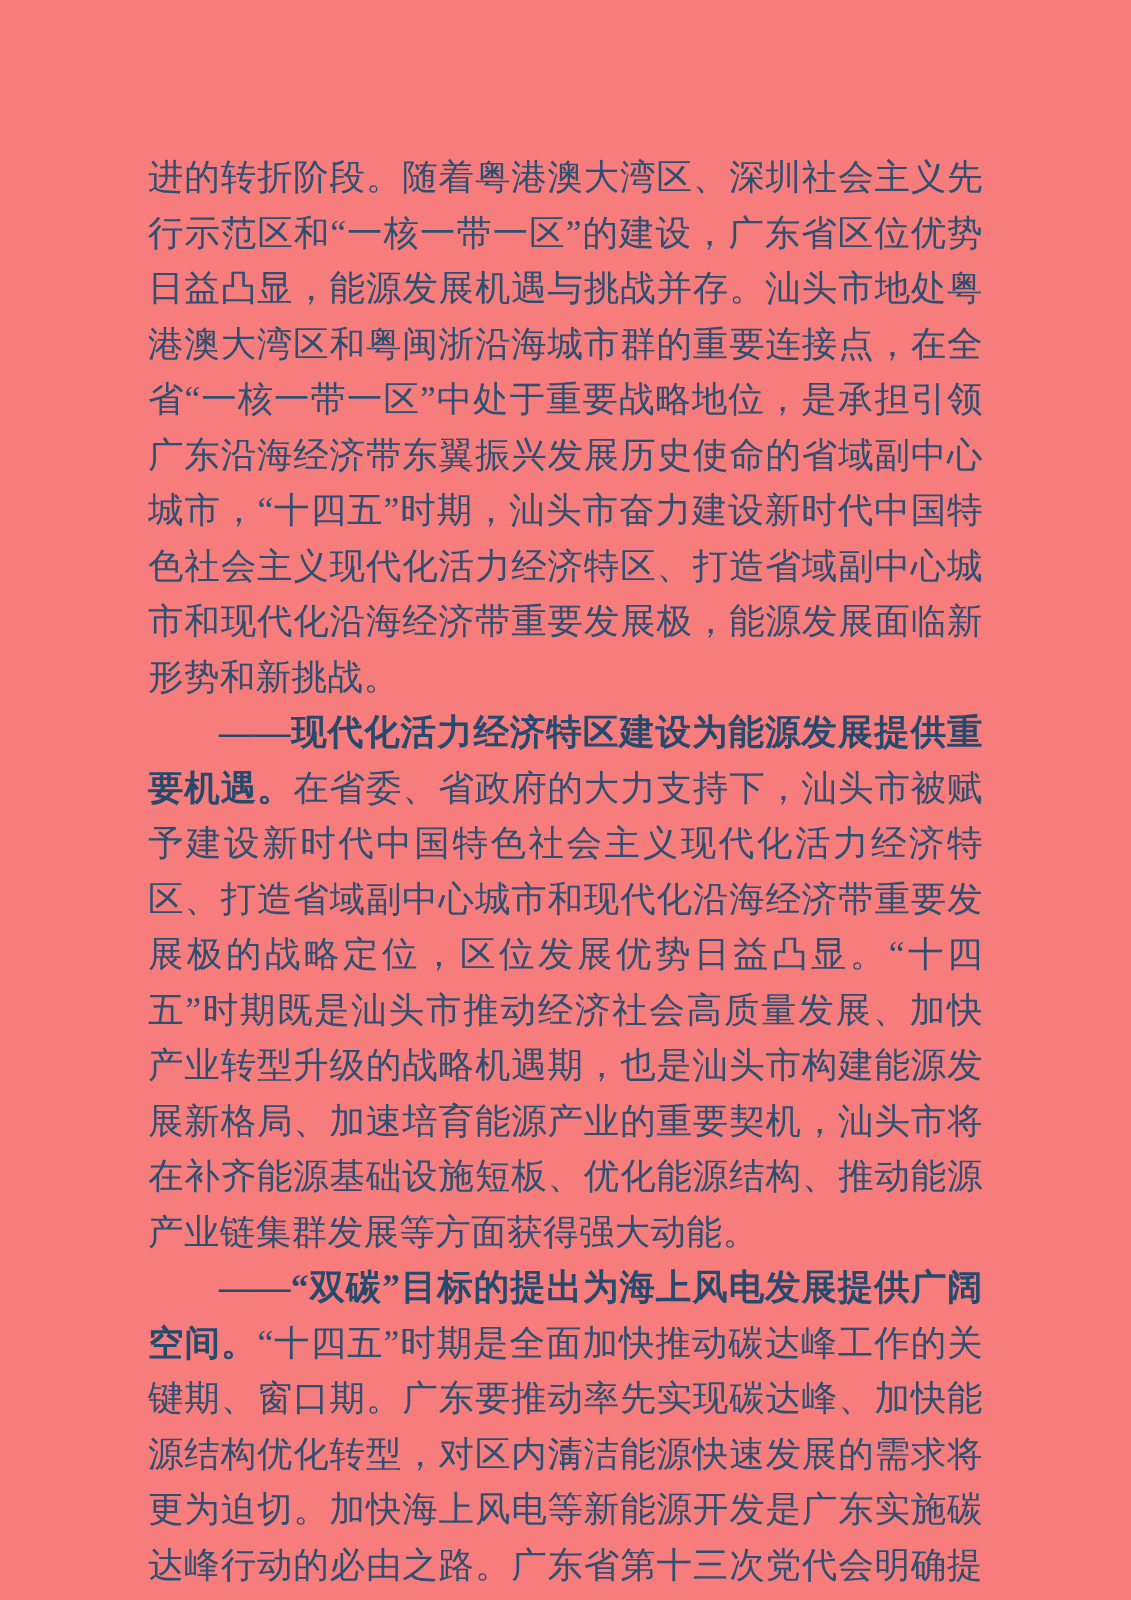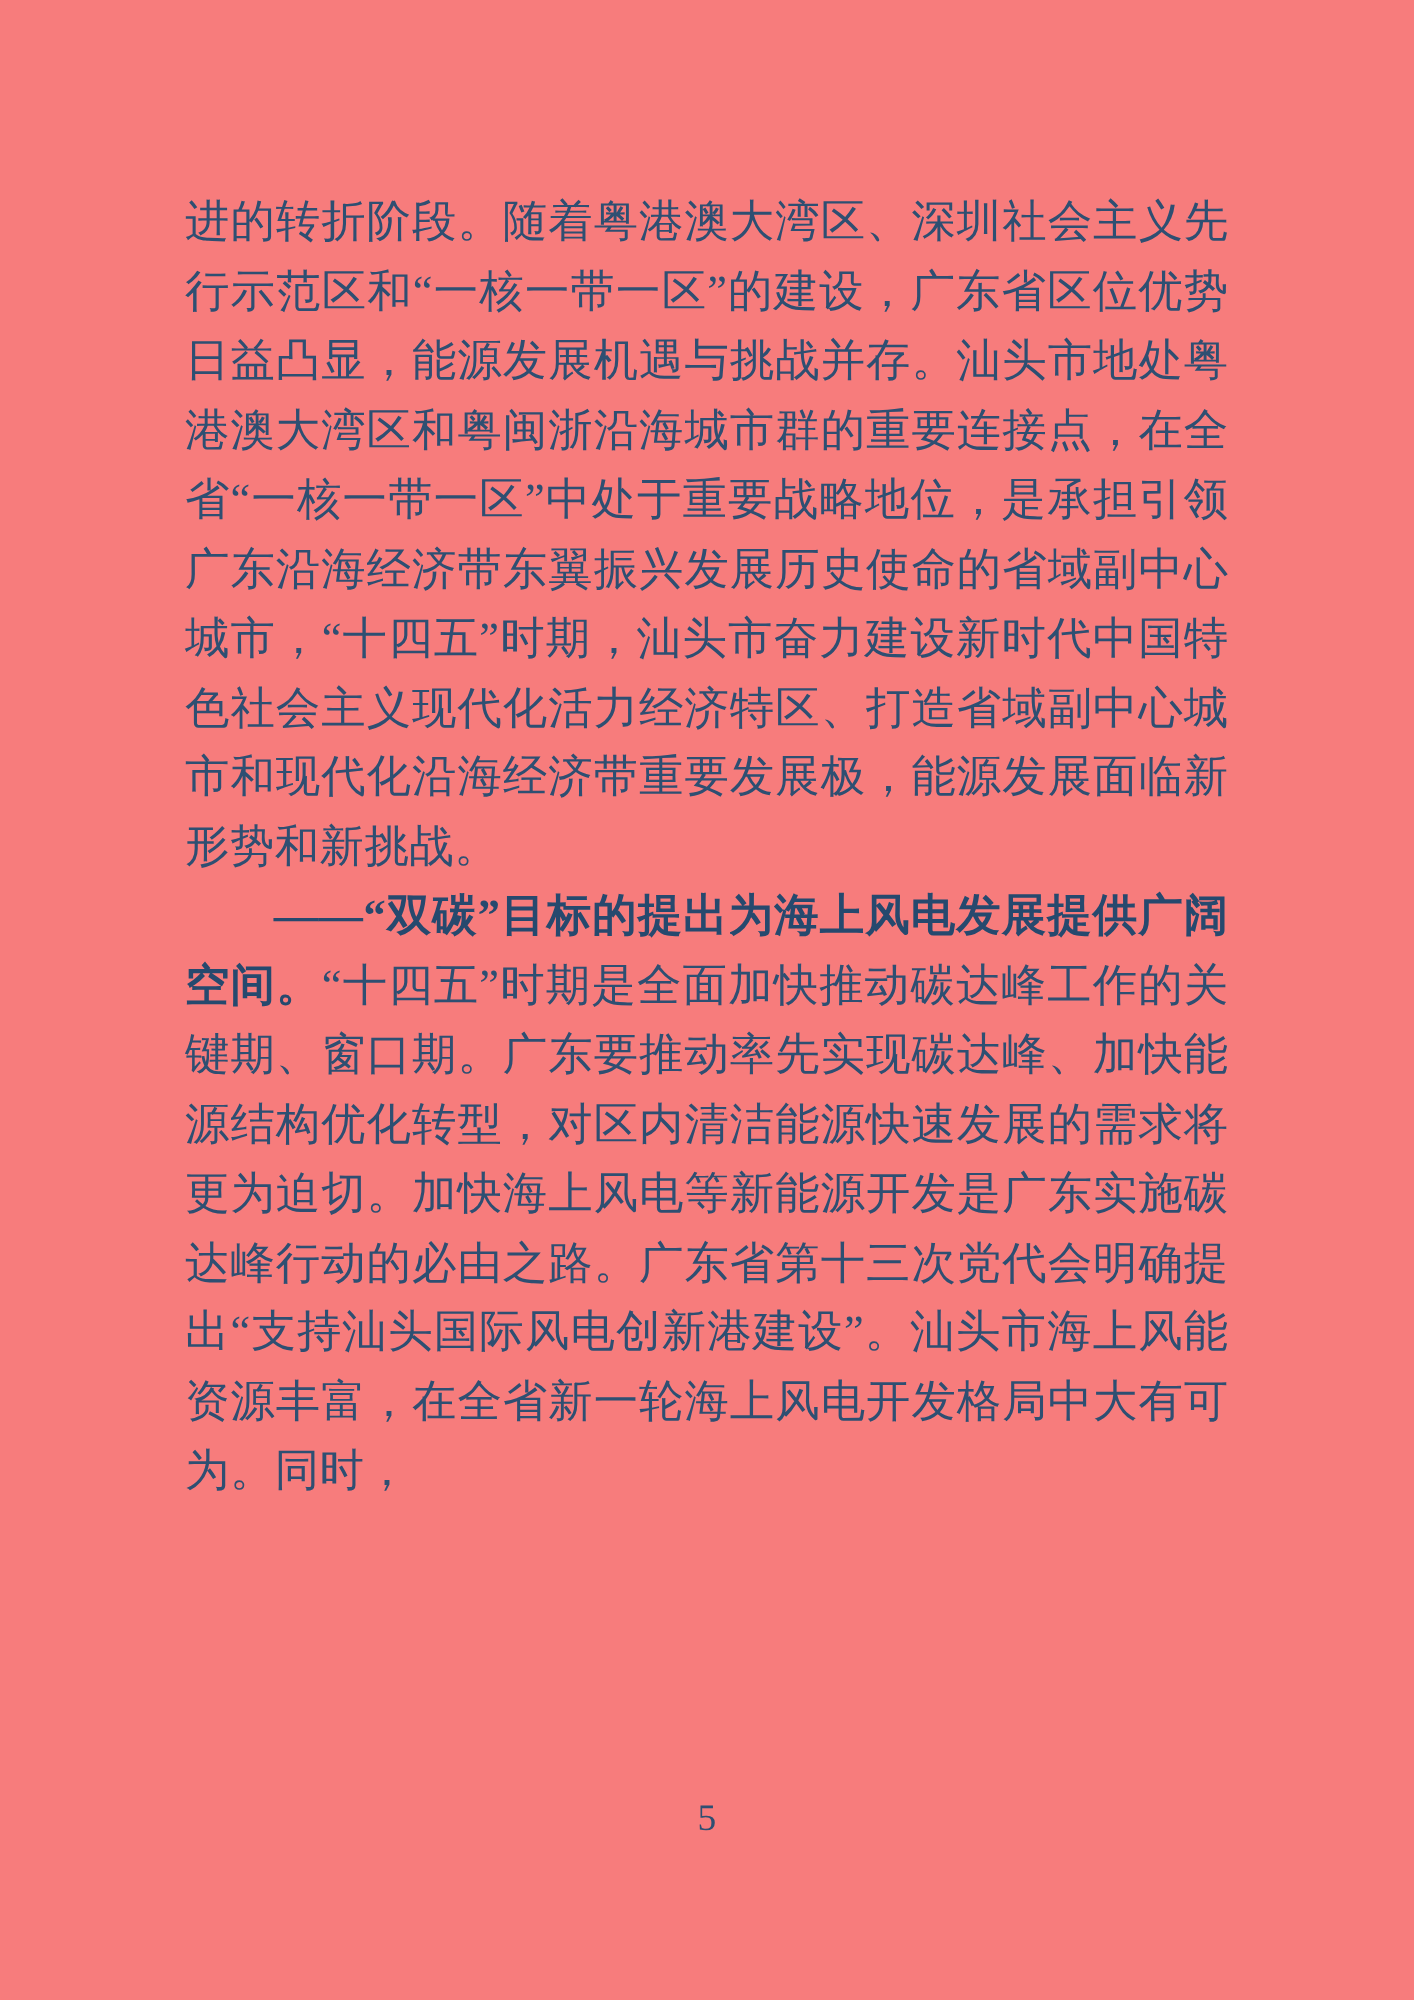--- a/index.html
+++ b/index.html
@@ -57,20 +57,23 @@
 <body>
 
 <div class="page">
 
   <div class="body-text">
 
     <p>
       <span>进的转折阶段。随着粤港澳大湾区、深圳社会主义先行示范区和“一核一带一区”的建设，广东省区位优势日益凸显，能源发展机遇与挑战并存。汕头市地处粤港澳大湾区和粤闽浙沿海城市群的重要连接点，在全省“一核一带一区”中处于重要战略地位，是承担引领广东沿海经济带东翼振兴发展历史使命的省域副中心城市，“十四五”时期，汕头市奋力建设新时代中国特色社会主义现代化活力经济特区、打造省域副中心城市和现代化沿海经济带重要发展极，能源发展面临新形势和新挑战。</span>
     </p>
 
+    <p class="indent">
+      <span class="lead">——现代化活力经济特区建设为能源发展提供重要机遇。</span><span>在省委、省政府的大力支持下，汕头市被赋予建设新时代中国特色社会主义现代化活力经济特区、打造省域副中心城市和现代化沿海经济带重要发展极的战略定位，区位发展优势日益凸显。“十四五”时期既是汕头市推动经济社会高质量发展、加快产业转型升级的战略机遇期，也是汕头市构建能源发展新格局、加速培育能源产业的重要契机，汕头市将在补齐能源基础设施短板、优化能源结构、推动能源产业链集群发展等方面获得强大动能。</span>
+    </p>
 
     <p class="indent">
       <span class="lead">——“双碳”目标的提出为海上风电发展提供广阔空间。</span><span>“十四五”时期是全面加快推动碳达峰工作的关键期、窗口期。广东要推动率先实现碳达峰、加快能源结构优化转型，对区内清洁能源快速发展的需求将更为迫切。加快海上风电等新能源开发是广东实施碳达峰行动的必由之路。广东省第十三次党代会明确提出“支持汕头国际风电创新港建设”。汕头市海上风能资源丰富，在全省新一轮海上风电开发格局中大有可为。同时，</span>
     </p>
 
   </div>
 
 </div>
 
 <div class="page-number">5</div>

